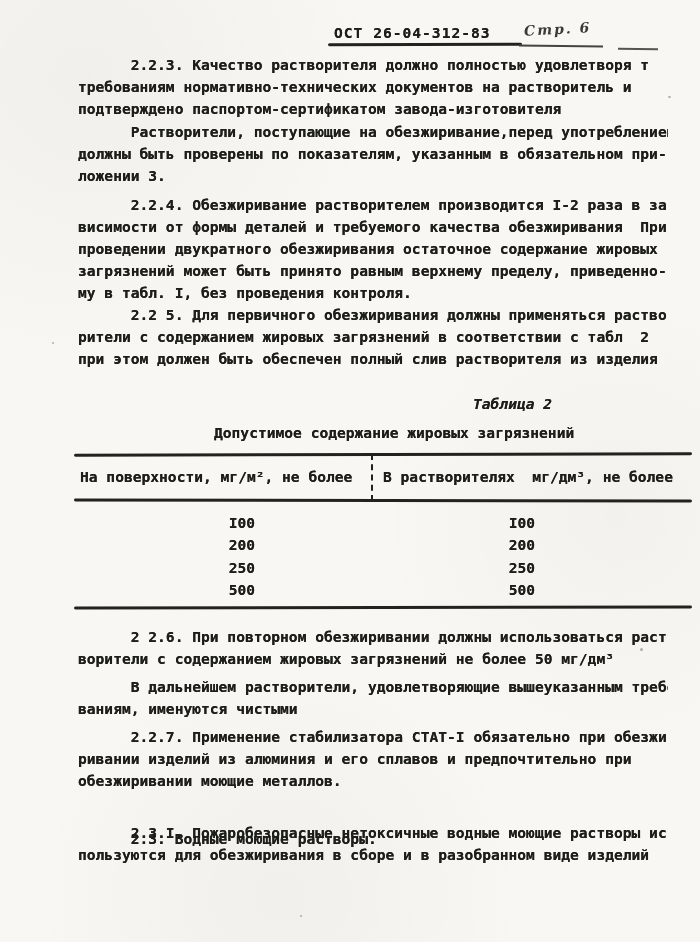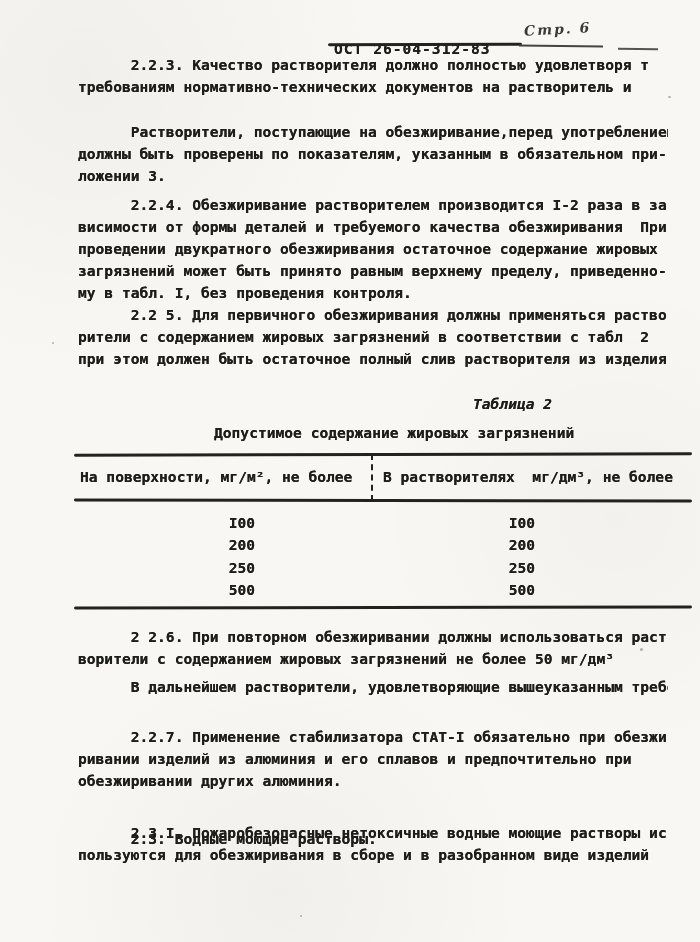--- a/index.html
+++ b/index.html
@@ -20,21 +20,21 @@
   }
   .typew{
     font-size:14.6px;font-weight:700;letter-spacing:0;
     text-shadow:0 0 .5px rgba(20,20,15,.85);
   }
   .para{
     position:absolute;left:78px;width:590px;overflow:hidden;
     line-height:22px;
   }
   .tl{white-space:pre;}
-  .docnum{position:absolute;left:334px;top:40px;letter-spacing:1px;white-space:pre;}
+  .docnum{position:absolute;left:334px;top:24px;letter-spacing:1px;white-space:pre;}
   .docnum-underline{position:absolute;left:328px;top:43px;width:194px;height:3px;background:#23221e;border-radius:2px;transform:rotate(-.2deg);}
   .pagenum{
     position:absolute;left:524px;top:21px;
     font-family:"DejaVu Serif",serif;font-style:italic;font-size:14px;font-weight:600;
     color:#3a3a36;transform:rotate(-3deg);white-space:pre;letter-spacing:2px;
   }
   .pagenum-underline{position:absolute;left:519px;top:45px;width:84px;height:2px;background:#45443f;transform:rotate(.6deg);}
   .stray-dash{position:absolute;left:618px;top:48px;width:40px;height:2px;background:#55544e;transform:rotate(1deg);}
   .table-label{position:absolute;left:473px;top:395px;white-space:pre;font-style:italic;}
   .table-title{position:absolute;left:214px;top:424px;white-space:pre;}
@@ -58,37 +58,38 @@
 
   <div class="typew docnum">ОСТ 26-04-312-83</div>
   <div class="docnum-underline"></div>
   <div class="pagenum">Стр. 6</div>
   <div class="pagenum-underline"></div>
   <div class="stray-dash"></div>
 
   <div class="para typew" style="top:54px">
       <div class="tl">      2.2.3. Качество растворителя должно полностью удовлетворя т</div>
       <div class="tl">требованиям нормативно-технических документов на растворитель и</div>
+      <div class="tl">подтверждено паспортом-сертификатом завода-изготовителя</div>
     </div>
   <div class="para typew" style="top:121px">
       <div class="tl">      Растворители, поступающие на обезжиривание,перед употреблением</div>
       <div class="tl">должны быть проверены по показателям, указанным в обязательном при-</div>
       <div class="tl">ложении 3.</div>
     </div>
   <div class="para typew" style="top:194px">
       <div class="tl">      2.2.4. Обезжиривание растворителем производится I-2 раза в за-</div>
       <div class="tl">висимости от формы деталей и требуемого качества обезжиривания  При</div>
       <div class="tl">проведении двукратного обезжиривания остаточное содержание жировых</div>
       <div class="tl">загрязнений может быть принято равным верхнему пределу, приведенно-</div>
       <div class="tl">му в табл. I, без проведения контроля.</div>
     </div>
   <div class="para typew" style="top:304px">
       <div class="tl">      2.2 5. Для первичного обезжиривания должны применяться раство-</div>
       <div class="tl">рители с содержанием жировых загрязнений в соответствии с табл  2</div>
-      <div class="tl">при этом должен быть остаточное полный слив растворителя из изделия</div>
+      <div class="tl">при этом должен быть обеспечен полный слив растворителя из изделия</div>
     </div>
 
   <div class="typew table-label">Таблица 2</div>
   <div class="typew table-title">Допустимое содержание жировых загрязнений</div>
 
   <div>
     <div class="rule rule-top"></div>
     <div class="vdash"></div>
     <div class="typew th th-left">На поверхности, мг/м², не более</div>
     <div class="typew th th-right">В растворителях  мг/дм³, не более</div>
@@ -109,25 +110,26 @@
 
     <div class="rule rule-bottom"></div>
   </div>
 
   <div class="para typew" style="top:626px">
       <div class="tl">      2 2.6. При повторном обезжиривании должны использоваться раст-</div>
       <div class="tl">ворители с содержанием жировых загрязнений не более 50 мг/дм³</div>
     </div>
   <div class="para typew" style="top:676px">
       <div class="tl">      В дальнейшем растворители, удовлетворяющие вышеуказанным требо-</div>
+      <div class="tl">ваниям, именуются чистыми</div>
     </div>
   <div class="para typew" style="top:726px">
       <div class="tl">      2.2.7. Применение стабилизатора СТАТ-I обязательно при обезжи-</div>
       <div class="tl">ривании изделий из алюминия и его сплавов и предпочтительно при</div>
-      <div class="tl">обезжиривании других алюминия.</div>
+      <div class="tl">обезжиривании моющие металлов.</div>
     </div>
   <div class="para typew" style="top:828px">
       <div class="tl">      2.3. Водные моющие растворы.</div>
     </div>
   <div class="para typew" style="top:822px">
       <div class="tl">      2.3.I. Пожаробезопасные нетоксичные водные моющие растворы ис-</div>
       <div class="tl">пользуются для обезжиривания в сборе и в разобранном виде изделий</div>
     </div>
 
   <div class="speck" style="left:668px;top:96px;width:3px;height:2px"></div>

